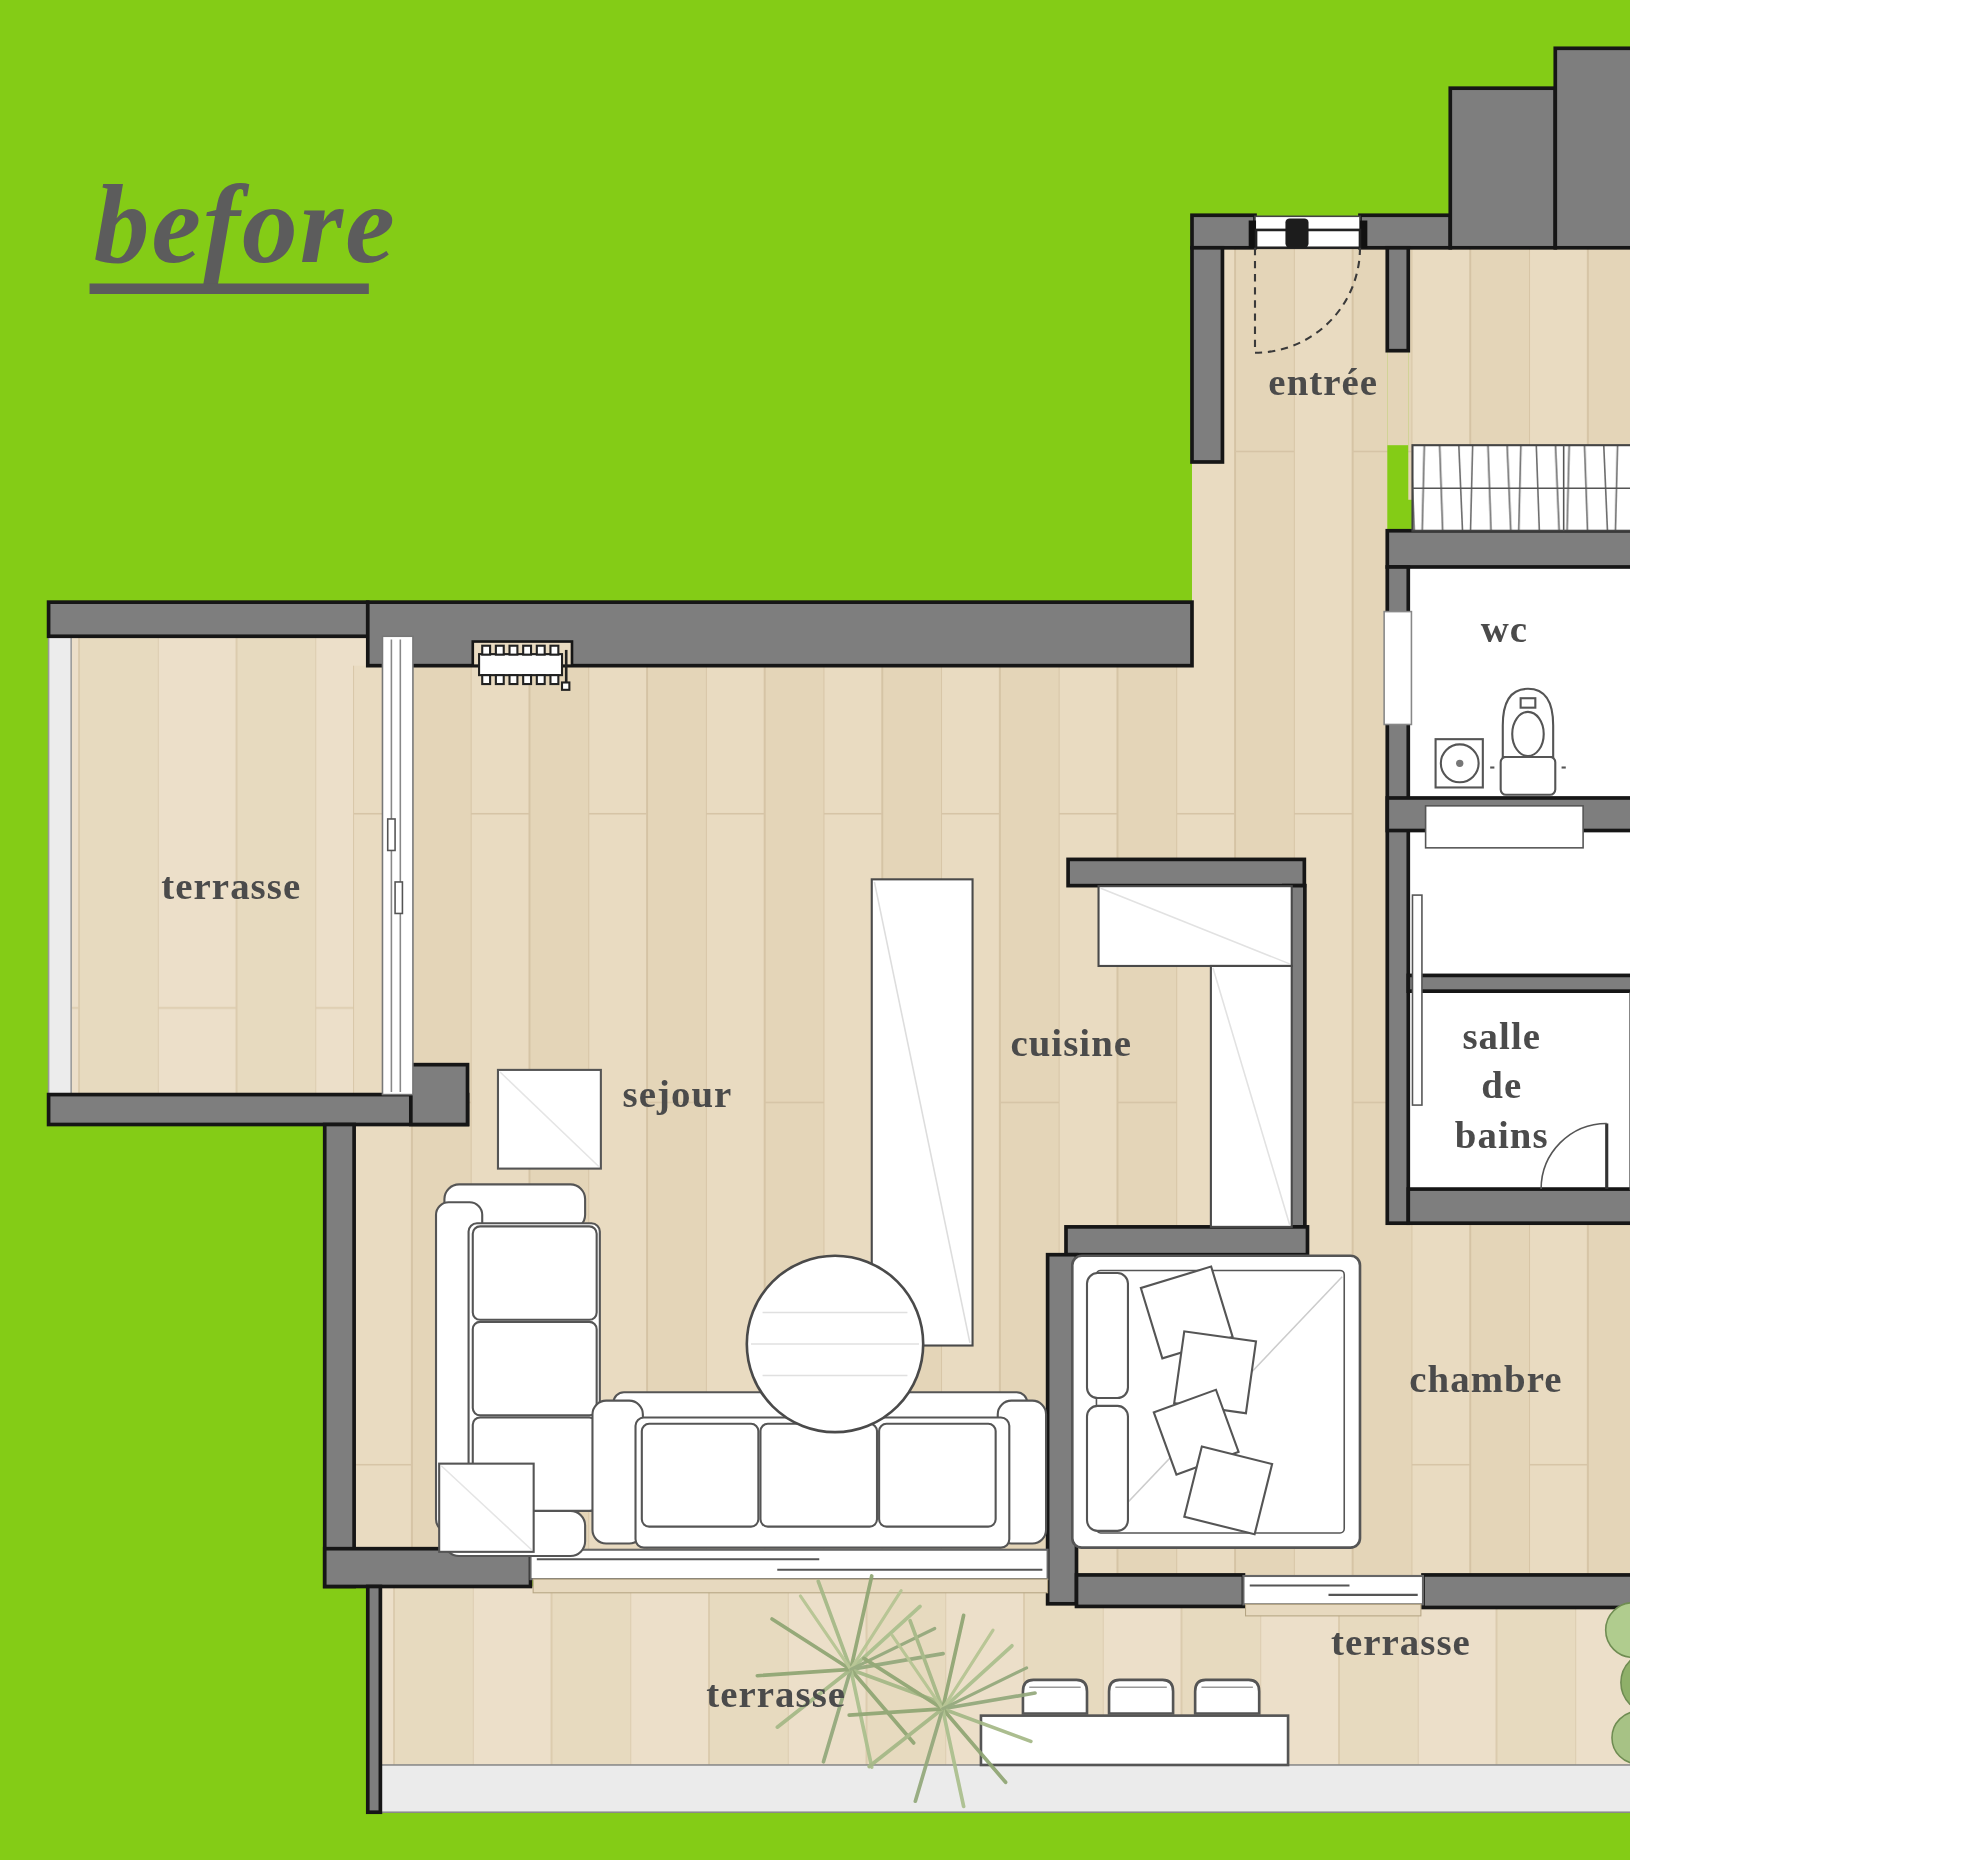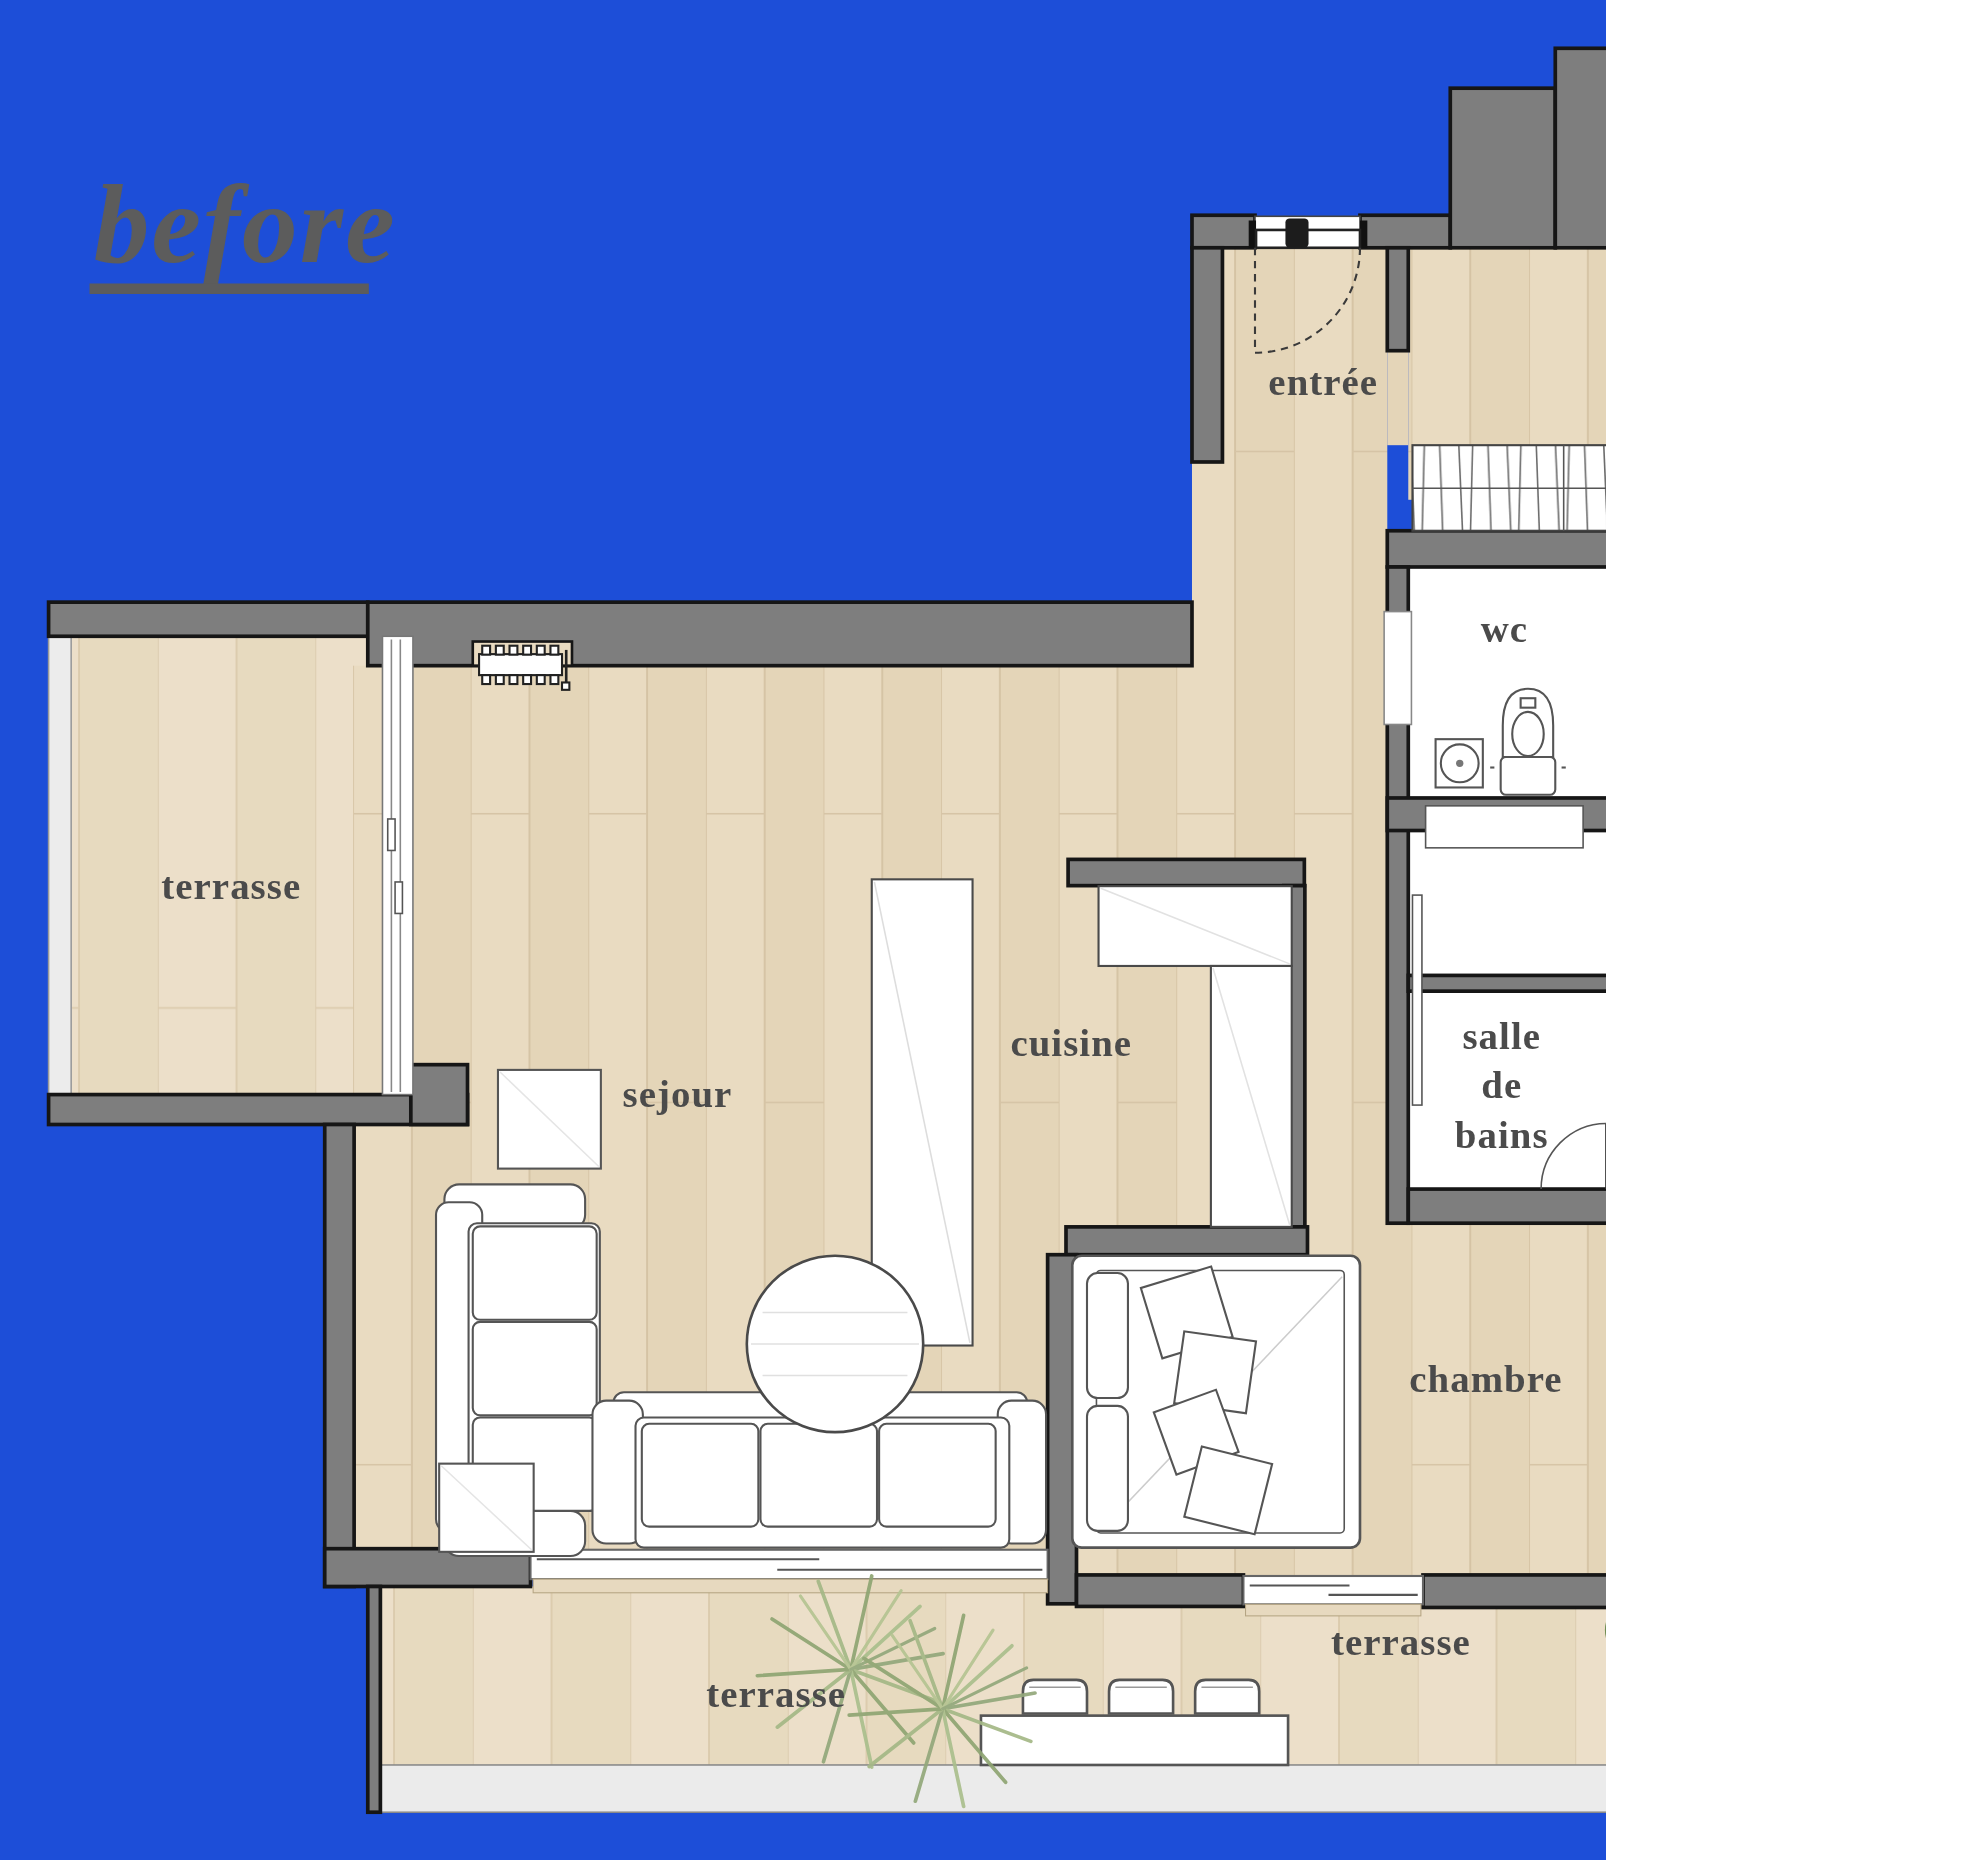--- a/index.html
+++ b/index.html
@@ -1,16 +1,16 @@
 <!DOCTYPE html>
 <html style="font-size:8.4px"><head>
 <meta charset="utf-8">
 <style>
   html,body{margin:0;padding:0;background:#ffffff;}
-  #page{position:relative;width:1606px;height:1860px;background:#1d4ed8;overflow:hidden;}
+  #page{position:relative;width:1606px;height:1860px;background:#84cc16;overflow:hidden;padding-left:24px;}
   svg{position:absolute;left:0;top:0;}
   text{font-family:"Liberation Serif","DejaVu Serif",serif;fill:#4b4b4b;font-weight:700;}
   .roomlabel{font-size:74px;letter-spacing:2px;}
   .title{font-size:212px;font-style:italic;fill:#5c5c5c;letter-spacing:4px;}
 </style>
 </head>
 <body>
 
 <div id="page">
 <svg width="1985" height="1860" viewBox="0 0 3780 3543">

